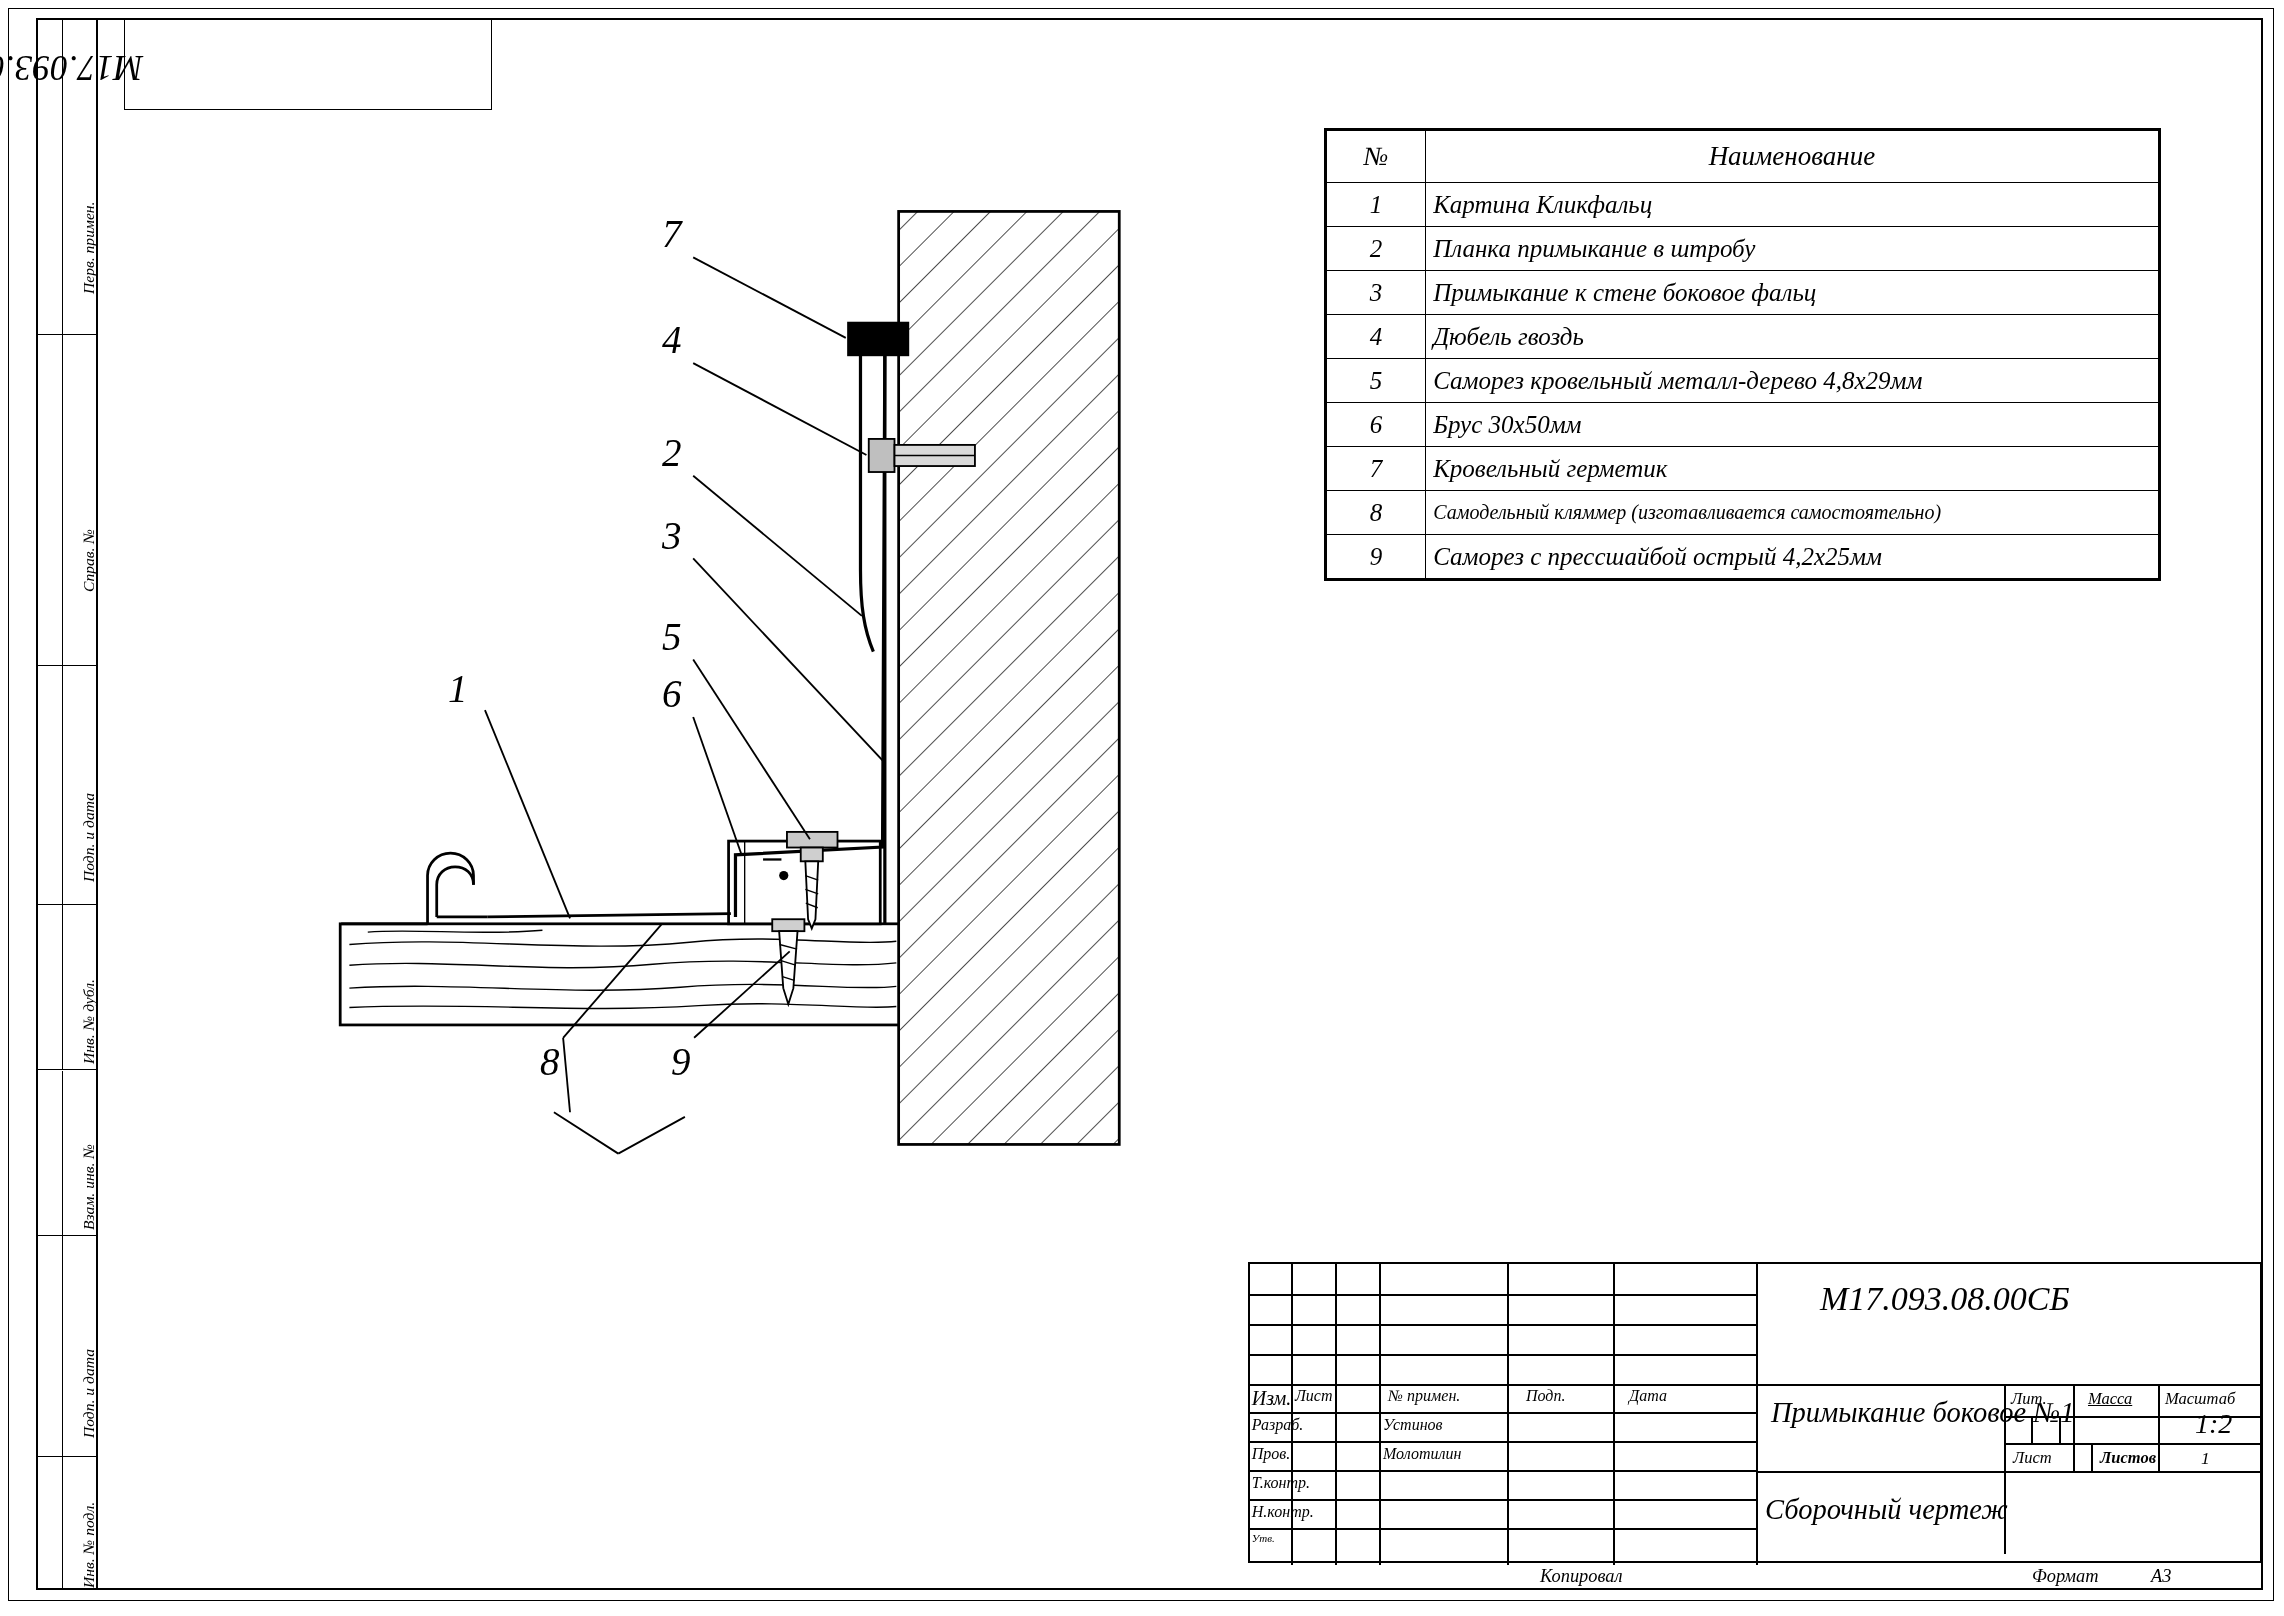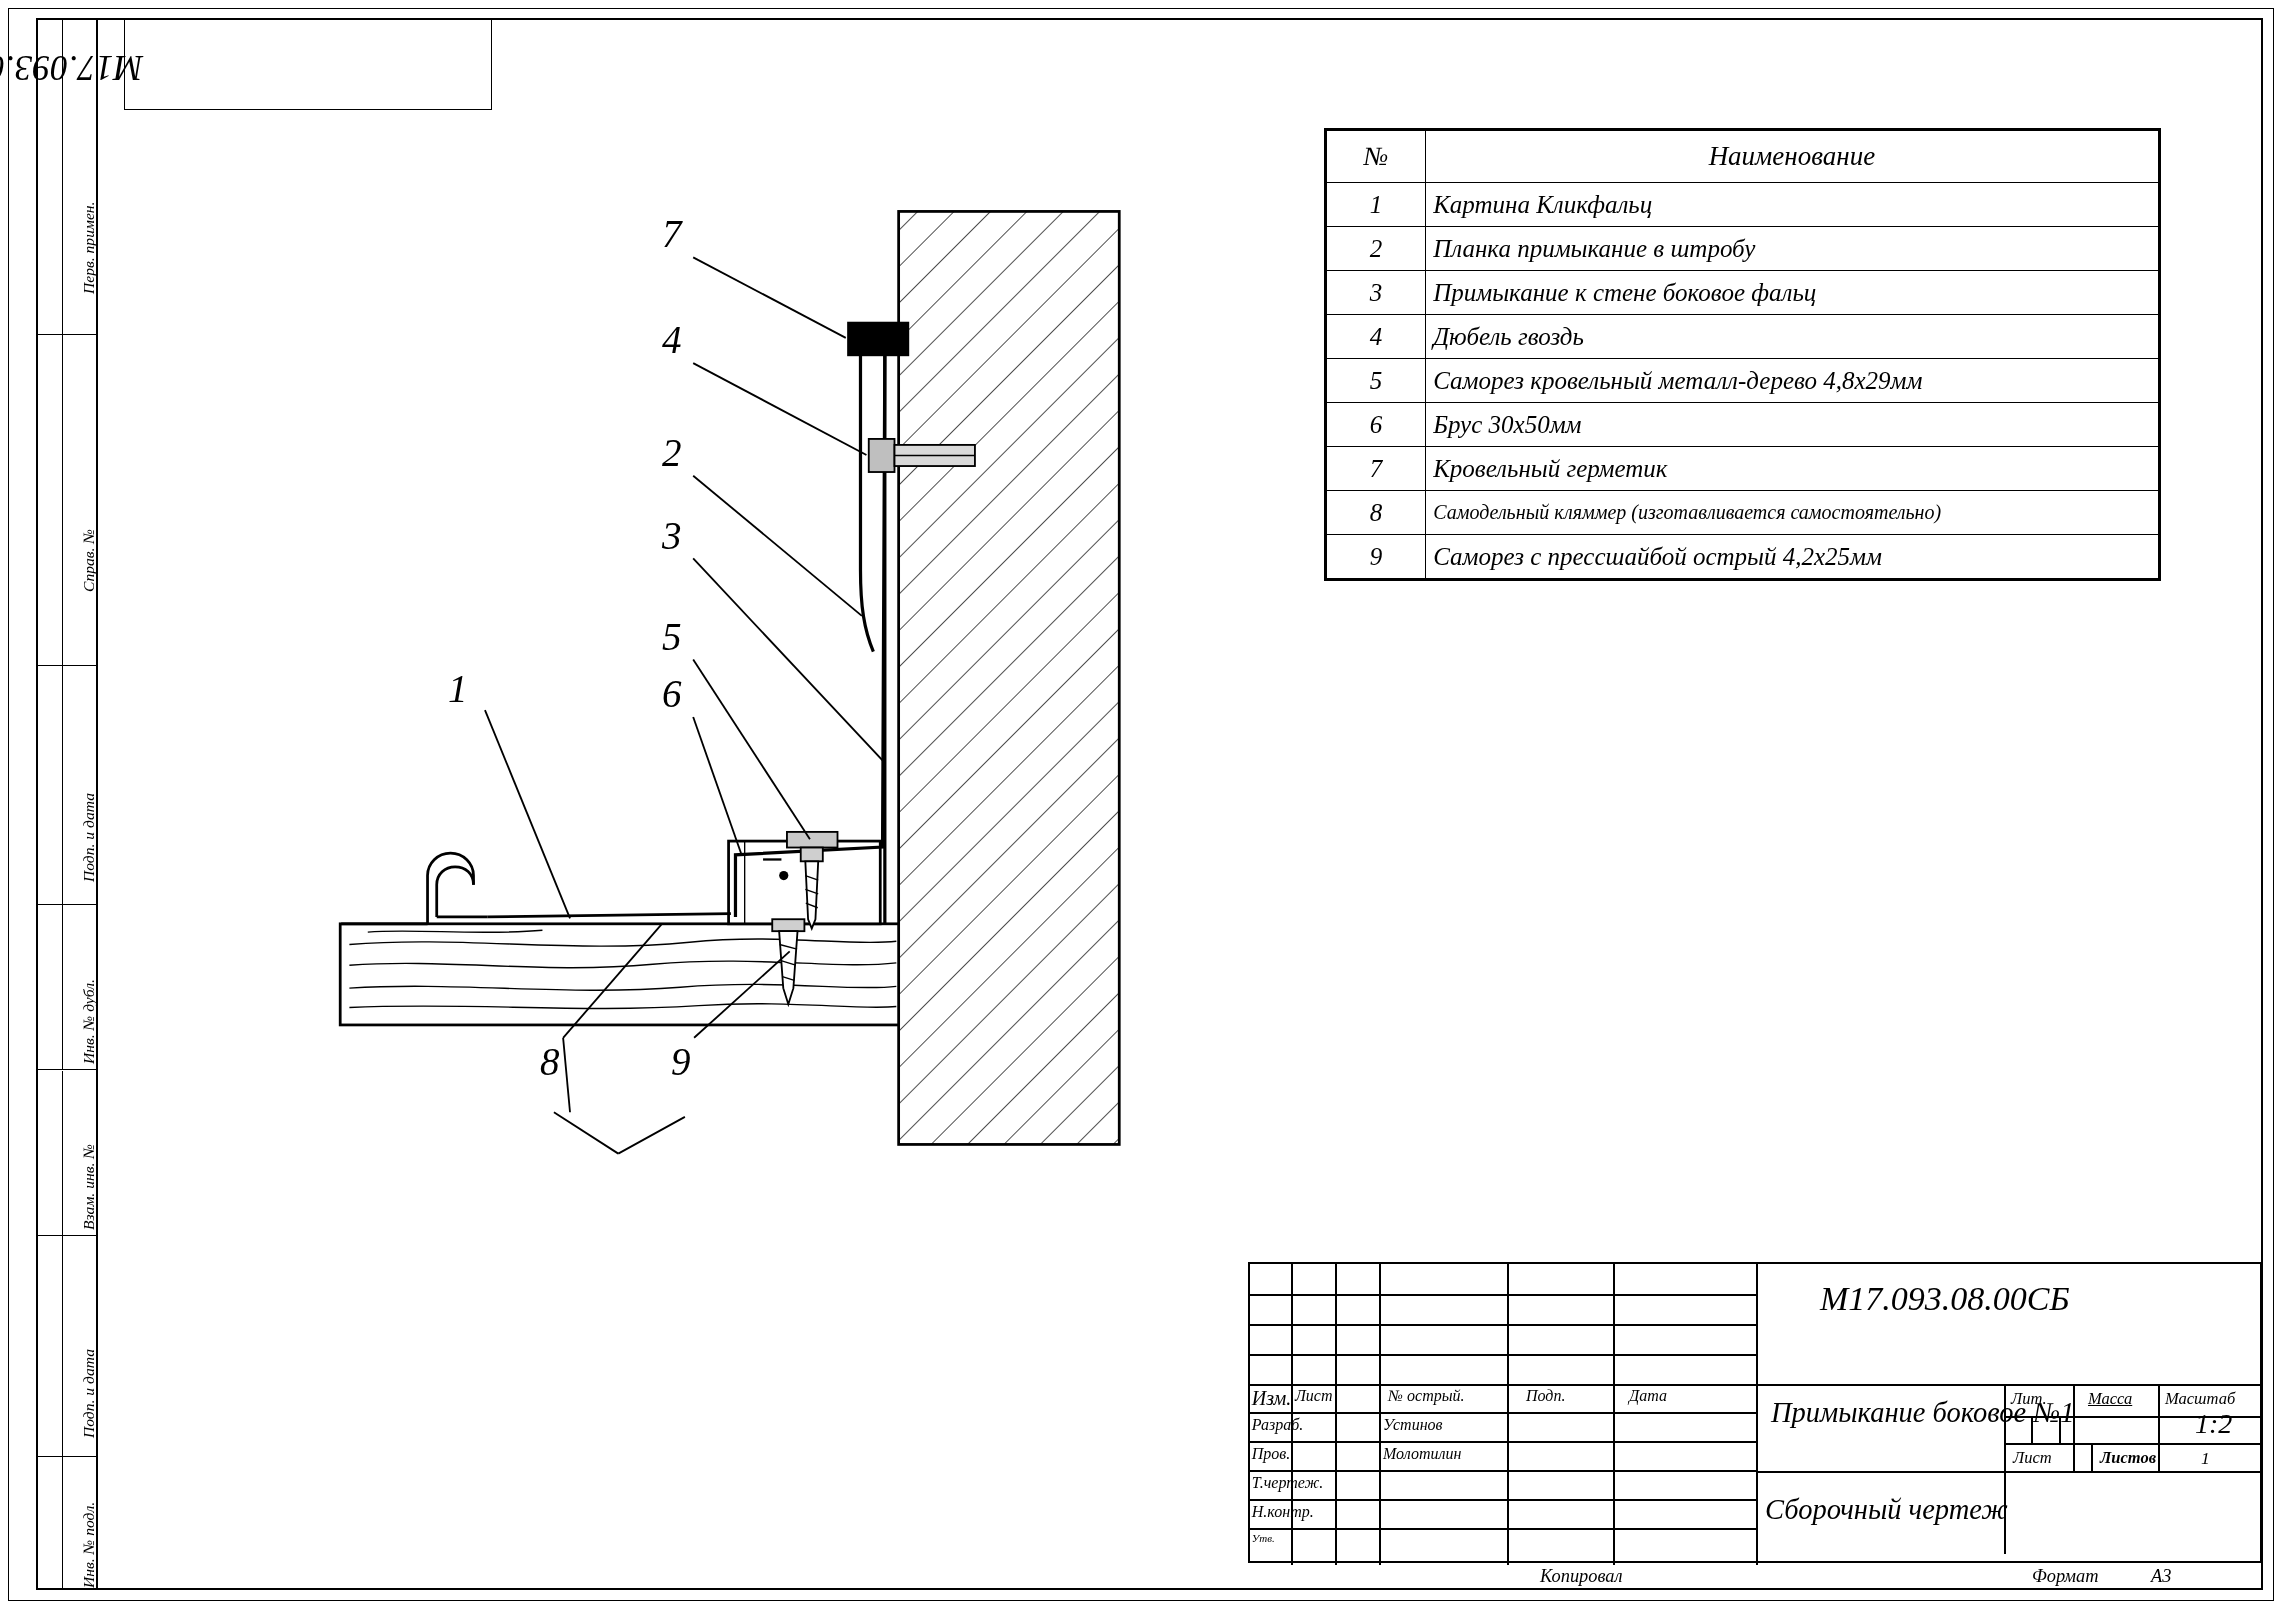--- a/index.html
+++ b/index.html
@@ -388,29 +388,29 @@
     <div class="tbl-line" style="left:908px;top:120px;width:1.8px;height:87px;"></div>
     <div class="tbl-line" style="left:781px;top:152px;width:1.8px;height:27.6px;"></div>
     <div class="tbl-line" style="left:809px;top:152px;width:1.8px;height:27.6px;"></div>
     <div class="tbl-line" style="left:841px;top:179px;width:1.8px;height:27.6px;"></div>
     <div class="tbl-line" style="left:908px;top:179px;width:1.8px;height:27.6px;"></div>
 
     <div class="tb-txt" style="left:570px; top:16px; font-size:34px;">М17.093.08.00СБ</div>
 
     <div class="tb-txt" style="left:1.8px; top:123px; font-size:20px;">Изм.</div>
     <div class="tb-txt" style="left:45px; top:123px; font-size:16px;">Лист</div>
-    <div class="tb-txt" style="left:138px; top:123px; font-size:16px;">№ острый.</div>
+    <div class="tb-txt" style="left:138px; top:123px; font-size:16px;">№ примен.</div>
     <div class="tb-txt" style="left:276px; top:123px; font-size:16px;">Подп.</div>
     <div class="tb-txt" style="left:379px; top:123px; font-size:16px;">Дата</div>
 
     <div class="tb-txt" style="left:1.8px; top:152px; font-size:16px;">Разраб.</div>
     <div class="tb-txt" style="left:133px; top:152px; font-size:16px;">Устинов</div>
     <div class="tb-txt" style="left:1.8px; top:181px; font-size:16px;">Пров.</div>
     <div class="tb-txt" style="left:133px; top:181px; font-size:16px;">Молотилин</div>
-    <div class="tb-txt" style="left:1.8px; top:210px; font-size:16px;">Т.чертеж.</div>
+    <div class="tb-txt" style="left:1.8px; top:210px; font-size:16px;">Т.контр.</div>
     <div class="tb-txt" style="left:1.8px; top:239px; font-size:16px;">Н.контр.</div>
     <div class="tb-txt" style="left:1.8px; top:268px; font-size:11px;">Утв.</div>
 
     <div class="tb-txt" style="left:515px; top:133px; font-size:28.5px;margin-left:6px;">Примыкание боковое №1</div>
     <div class="tb-txt" style="left:515px; top:230px; font-size:28.5px;">Сборочный чертеж</div>
 
     <div class="tb-txt" style="left:761px; top:125px; font-size:16.5px;">Лит.</div>
     <div class="tb-txt" style="left:838px; top:125px; font-size:16.5px;text-decoration:underline;">Масса</div>
     <div class="tb-txt" style="left:915px; top:125px; font-size:16.5px;">Масштаб</div>
     <div class="tb-txt" style="left:945px; top:144px; font-size:28px;">1:2</div>

